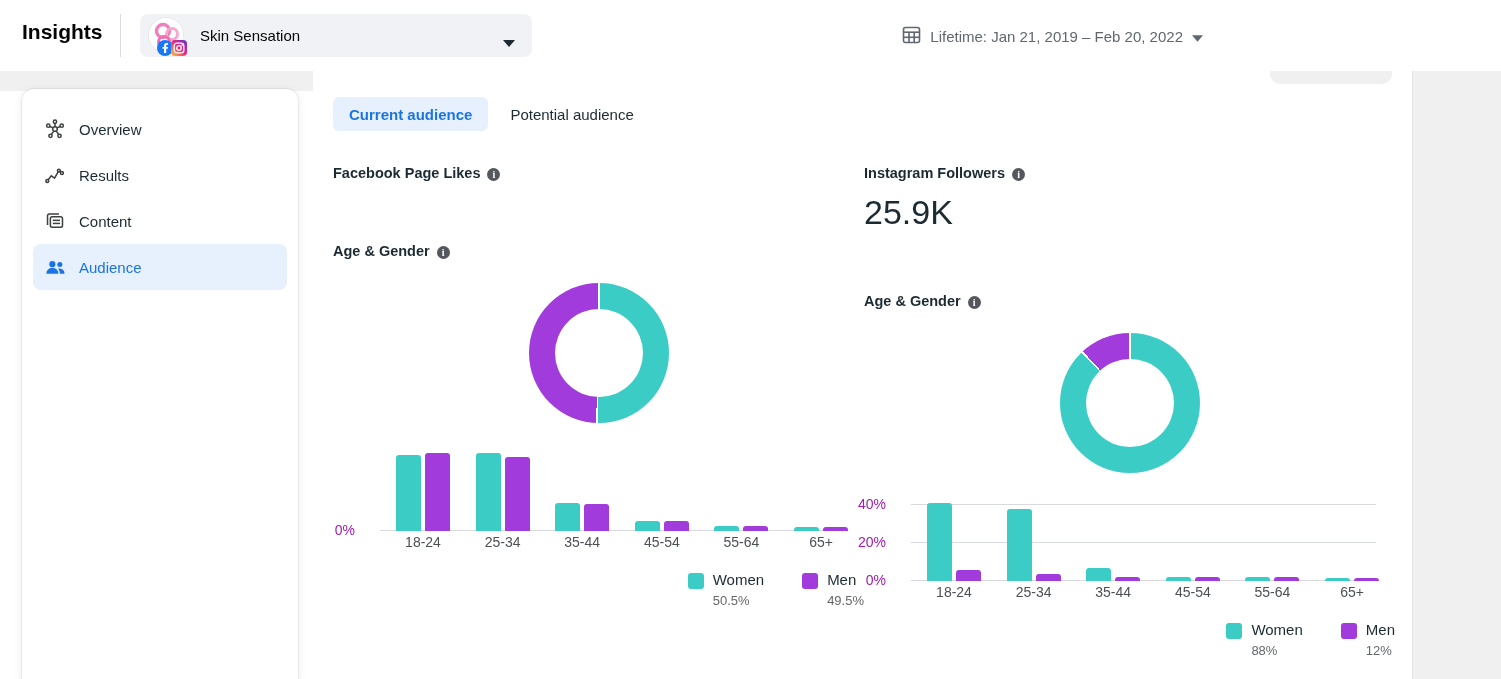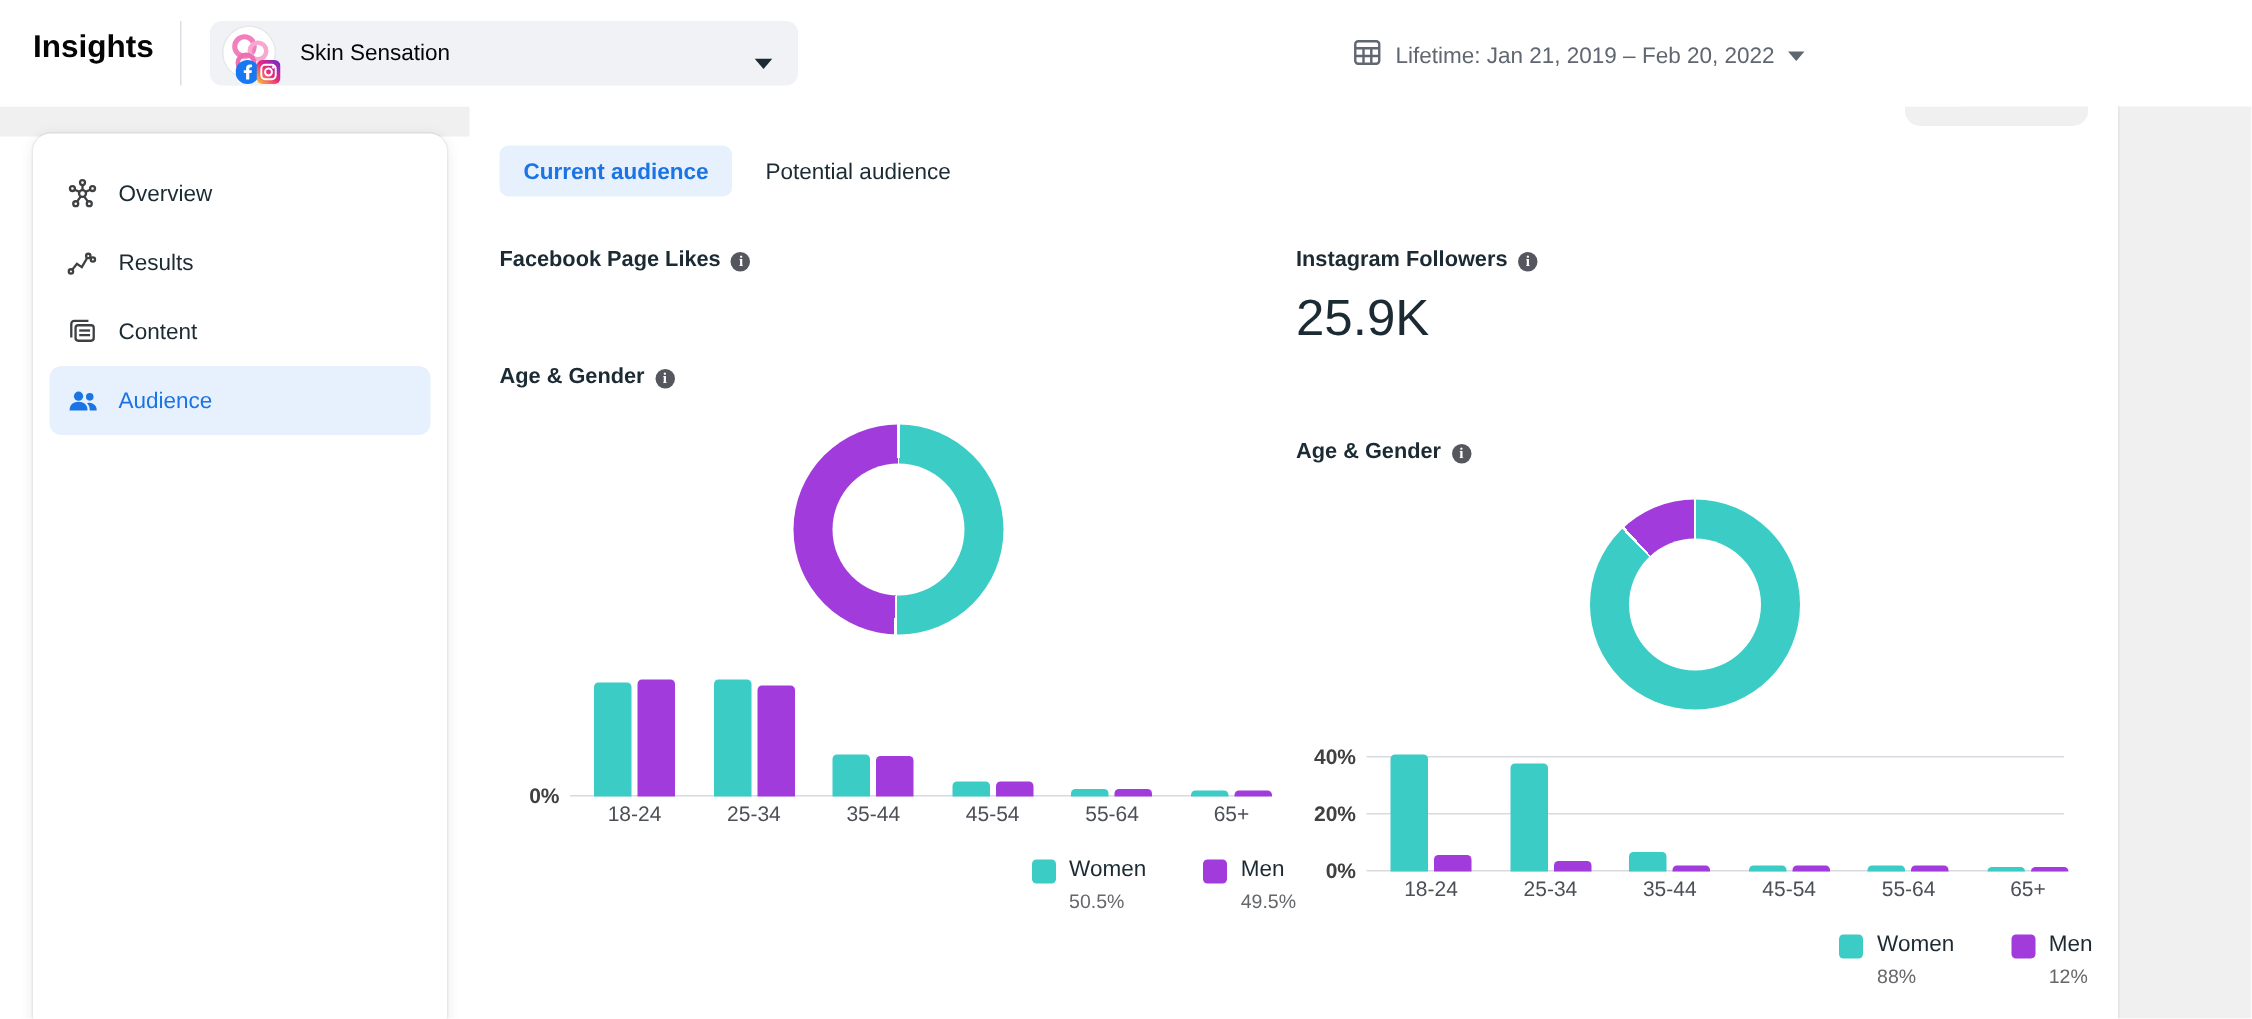--- a/index.html
+++ b/index.html
@@ -49,21 +49,21 @@
     font-size:14.5px; font-weight:700; color:#1C2B33; height:18px; }
   .info-dot { width:13px; height:13px; border-radius:50%; background:#54585E; color:#fff;
     font-size:10px; font-weight:700; display:inline-flex; align-items:center; justify-content:center;
     font-family:"Liberation Serif","DejaVu Serif",serif; }
   .metric-value { margin-top:12px; font-size:34px; line-height:38px; font-weight:400; color:#1C2B33; }
   .section-heading { margin-top:60px; }
   .donut { position:relative; width:140px; height:140px; border-radius:50%; margin:24px auto 0 auto; }
   .donut-hole { position:absolute; left:26px; top:26px; width:88px; height:88px; border-radius:50%; background:#fff; }
   .chart { position:relative; width:512px; height:108px; margin-top:24px; }
   .yticks { position:absolute; left:0; top:0; width:40px; height:84px; }
-  .ytick { position:absolute; right:0; font-size:14px; color:#404040; line-height:16px;font-weight:bold; }
+  .ytick { position:absolute; right:18px; font-size:14px; color:#a21caf; line-height:16px; }
   .plot { position:absolute; left:47px; top:0; width:465px; height:84px; }
   .gridline { position:absolute; left:0; width:465px; height:1px; background:#D8DADF; }
   .bar-group { position:absolute; bottom:0; width:54px; display:flex; align-items:flex-end; gap:4px; z-index:1; }
   .bar { width:25px; border-radius:3px 3px 0 0; }
   .cat-label { position:absolute; top:87px; width:54px; text-align:center; font-size:14px; color:#4B4F56; }
   .legend { display:flex; justify-content:flex-end; gap:38px; margin-top:16px; }
   .legend-item { display:flex; gap:9px; }
   .legend-swatch { width:16px; height:16px; border-radius:3px; margin-top:2px; }
   .legend-name { font-size:15px; color:#1C2B33; line-height:18px; }
   .legend-share { font-size:13px; color:#65676B; margin-top:4px; }

